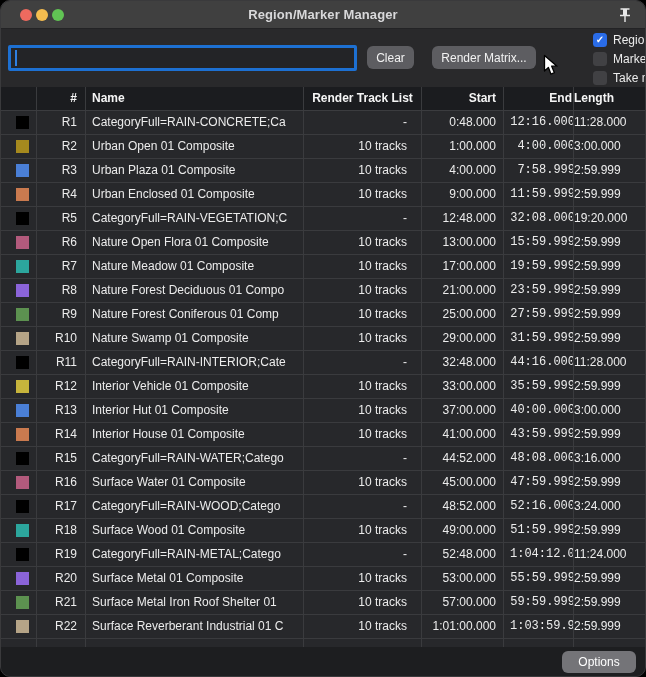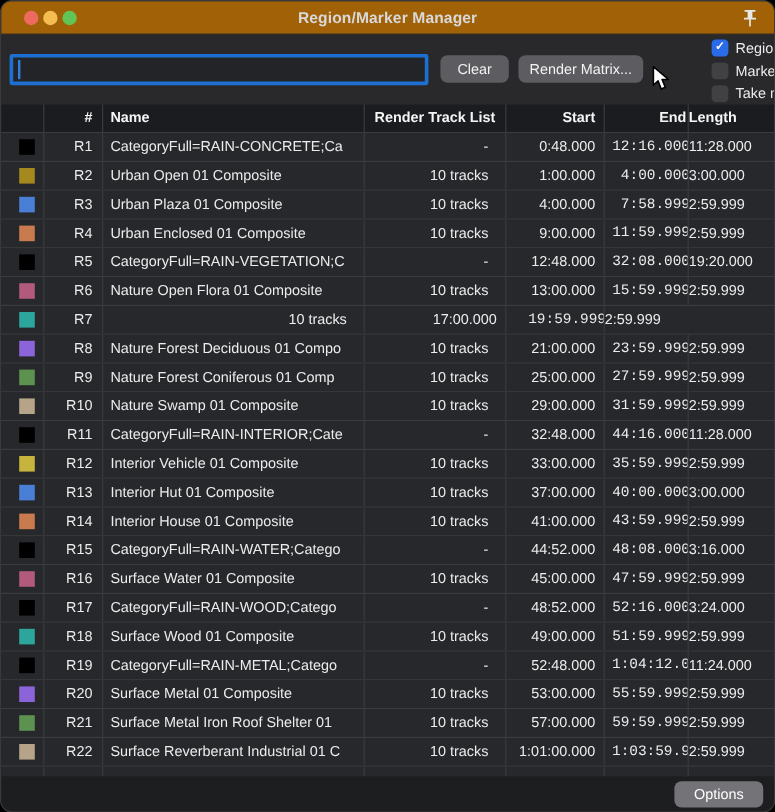--- a/index.html
+++ b/index.html
@@ -4,42 +4,42 @@
 <style>
   * { margin:0; padding:0; box-sizing:border-box; }
   html,body { background:#000; font-family:"Liberation Sans", sans-serif; }
   .window {
     position:relative; width:646px; height:677px; margin:0 auto;
     background:#29292b; border-radius:10px; overflow:hidden;
     border:1px solid #3a3a3c;
   }
   
   .titlebar {
-    position:relative; height:28px; background:#a16207;
+    position:relative; height:28px; background:#404040;
     display:flex; align-items:center; justify-content:center;
     border-bottom:1px solid #232325;
   }
   .traffic { position:absolute; left:19px; top:8px; display:flex; gap:4px; }
   .light { width:12px; height:12px; border-radius:50%; }
   .title { font-size:13px; font-weight:bold; color:#d8d8da; letter-spacing:.1px; }
   .pin { position:absolute; right:11px; top:5px; width:18px; height:18px; }
   
   .toolbar { position:relative; height:58px; background:#29292b; }
   .search {
     position:absolute; left:7px; top:16px; width:349px; height:26px;
     background:#232427; border:3px solid #1d70d2; border-radius:2px;
     color:#ececec; font-size:12px; padding:0 6px; outline:none;
   }
   .caret { position:absolute; left:14px; top:21px; width:2px; height:16px; background:#2f7fe0; }
   .btn {
     position:absolute; height:23px; border:none; border-radius:6px;
     background:#5d5d61; color:#f2f2f2; font-size:12px;
     font-family:"Liberation Sans", sans-serif; cursor:default;
   }
-  .btn-clear { left:366px; top:17px; width:57px; }
+  .btn-clear { left:366px; top:17px; width:47px; }
   .btn-render { left:431px; top:17px; width:104px; }
   .checks { position:absolute; left:544px; top:4px; }
   .check-row { display:flex; height:19px; gap:6px;padding-left:48px; }
   .box {
     width:14px; height:14px; border-radius:3.5px; background:#414144;
     display:flex; align-items:center; justify-content:center; flex:0 0 auto;
   }
   .check-row.checked .box { background:#2a6ce8; }
   .check-row.checked .box::after {
     content:"✓"; color:#fff; font-size:10px; font-weight:bold; line-height:1;
@@ -207,20 +207,21 @@
       <div class="cell c-start"><span class="ov">13:00.000</span></div>
       <div class="cell c-end"><span class="ov">15:59.999</span></div>
       <div class="cell c-length">2:59.999</div>
     </div>
 
     <div class="grid-row tr">
       <div class="cell c-swatch">
           <div class="swatch" style="background: rgb(44, 166, 157);"></div>
         </div>
       <div class="cell c-id">R7</div>
+      <div class="cell c-name">Nature Meadow 01 Composite</div>
       <div class="cell c-render">10 tracks</div>
       <div class="cell c-start"><span class="ov">17:00.000</span></div>
       <div class="cell c-end"><span class="ov">19:59.999</span></div>
       <div class="cell c-length">2:59.999</div>
     </div>
 
     <div class="grid-row tr">
       <div class="cell c-swatch">
           <div class="swatch" style="background: rgb(139, 100, 217);"></div>
         </div>

